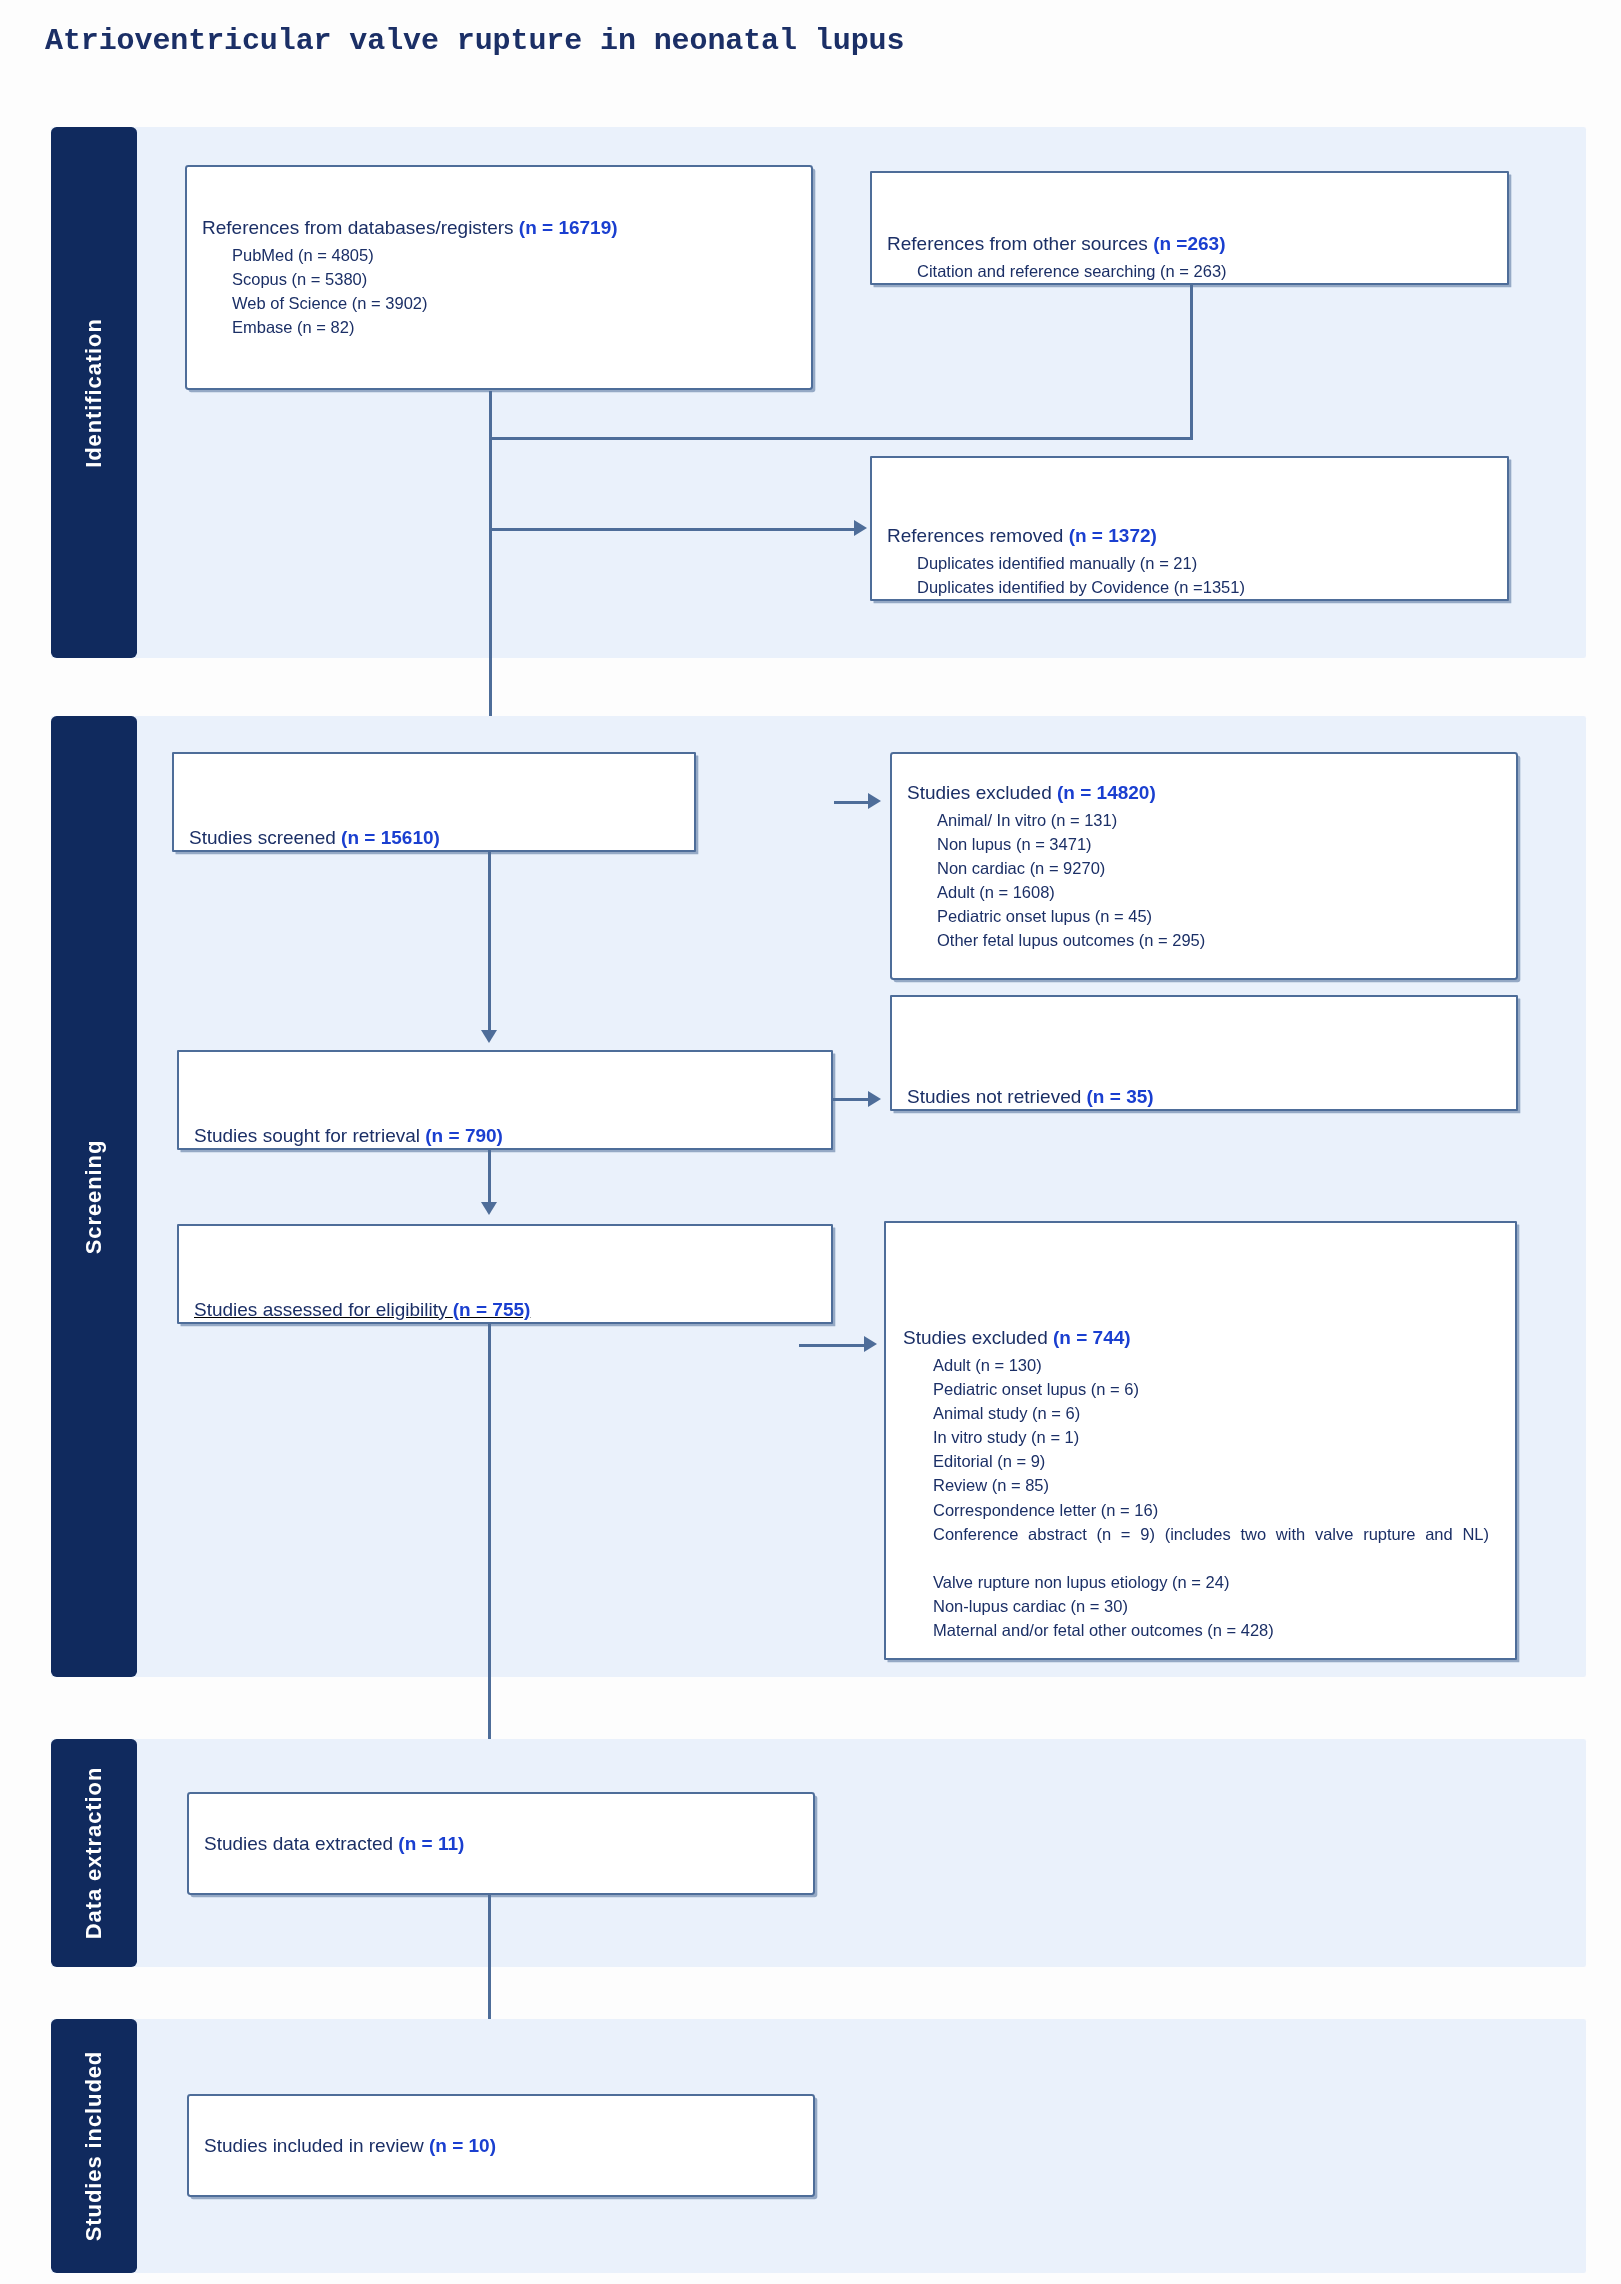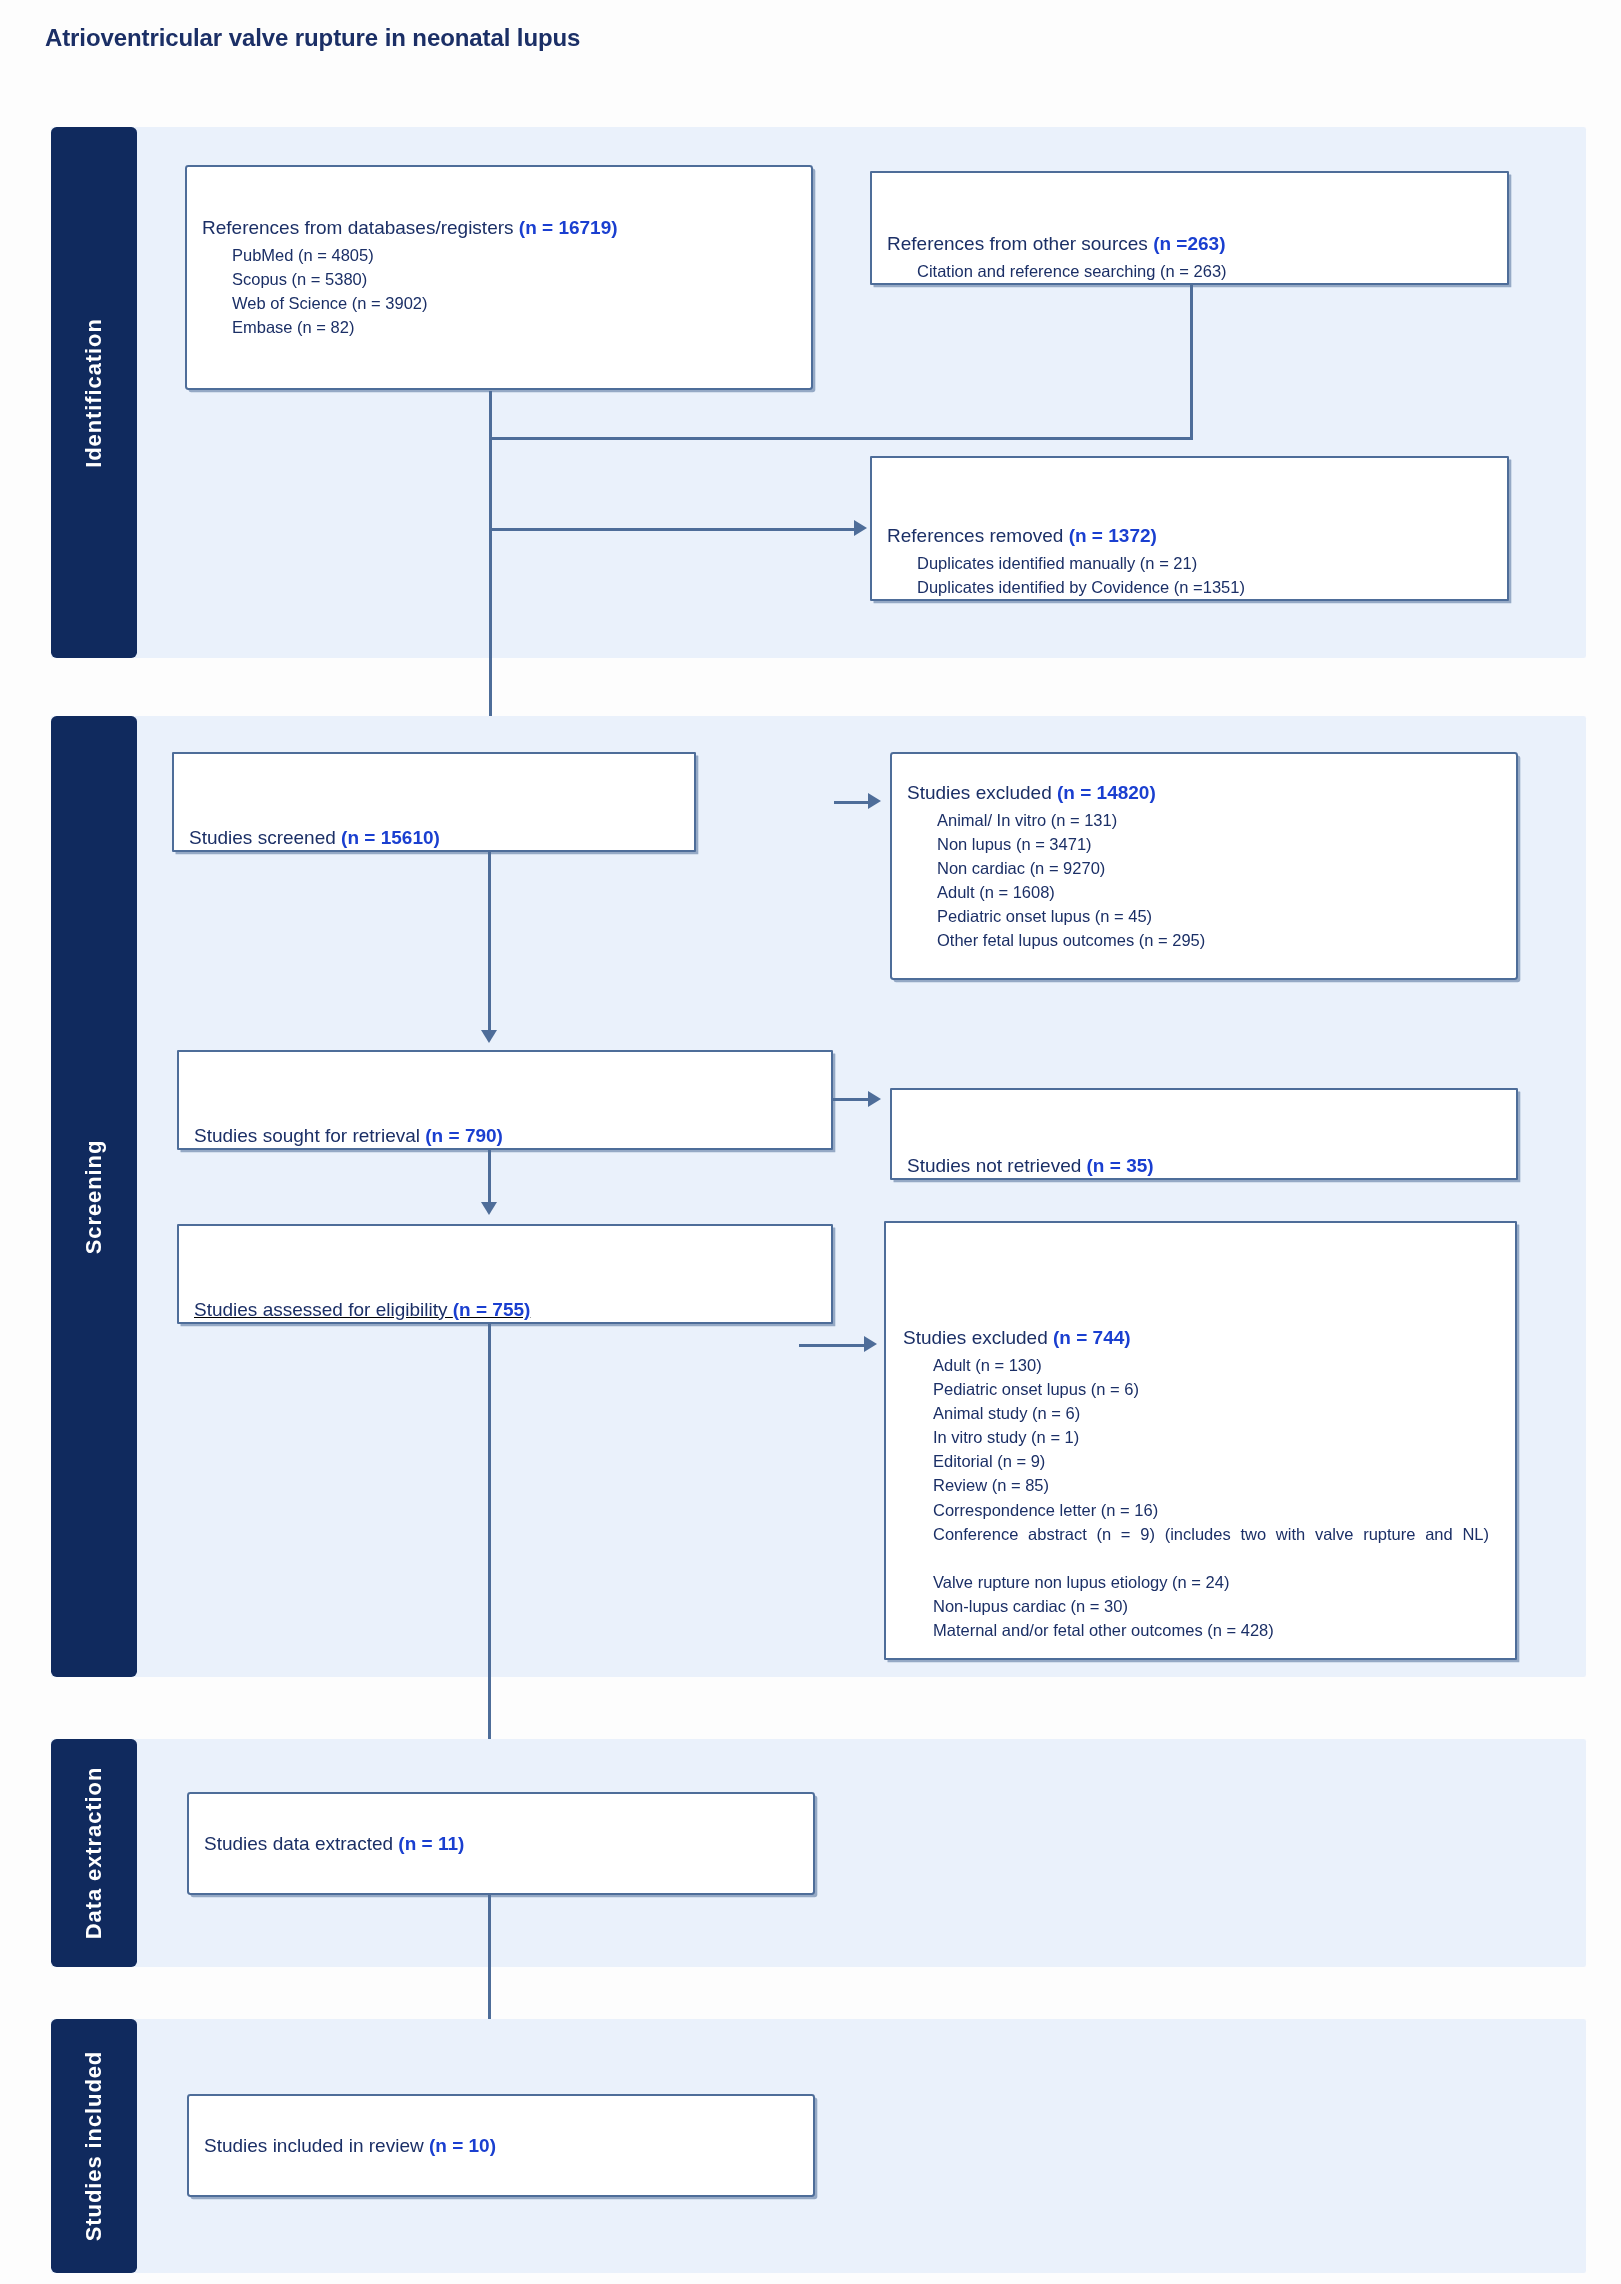--- a/index.html
+++ b/index.html
@@ -6,22 +6,22 @@
   body{
     width:1621px;height:2284px;
     background:#fdfdfd;
     font-family:"Liberation Sans","DejaVu Sans",sans-serif;
     position:relative;
     overflow:hidden;
   }
   
   #page-title{
     position:absolute;left:45px;top:24px;
-    font-size:24px;font-weight:bold;color:#1b2f66;
-    letter-spacing:-0.1px;white-space:nowrap;
+    font-size:30px;font-weight:bold;color:#1b2f66;
+    letter-spacing:-0.1px;white-space:nowrap;font-family:Liberation Mono, monospace;
   }
 
   
   .band{position:absolute;background:#eaf1fb;border-radius:2.3px;}
   .sidebar{
     position:absolute;background:#102a5e;border-radius:5.7px;
     display:flex;align-items:center;justify-content:center;
   }
   .sidebar span{
     color:#ffffff;font-weight:bold;white-space:nowrap;
@@ -147,21 +147,21 @@
 
 <div class="ln hline" style="left:834px;top:801px;width:34px;"></div>
 <div class="arrow-r" style="left:868px;top:793px;"></div>
 
 <div class="box flat" style="left:177px;top:1050px;width:656px;height:100px;">
   <div class="hdr">
     <span>Studies sought for retrieval </span><b>(n = 790)</b>
   </div>
 </div>
 
-<div class="box flat" style="left:890px;top:1088px;width:628px;height:92px;">
+<div class="box flat" style="left:890px;top:995px;width:628px;height:116px;">
   <div class="hdr">
     <span>Studies not retrieved </span><b>(n = 35)</b>
   </div>
 </div>
 
 <div class="ln vline" style="left:488px;top:852px;height:183px;"></div>
 <div class="arrow-d" style="left:481px;top:1030px;"></div>
 
 <div class="ln hline" style="left:833px;top:1098px;width:35px;"></div>
 <div class="arrow-r" style="left:868px;top:1091px;"></div>

